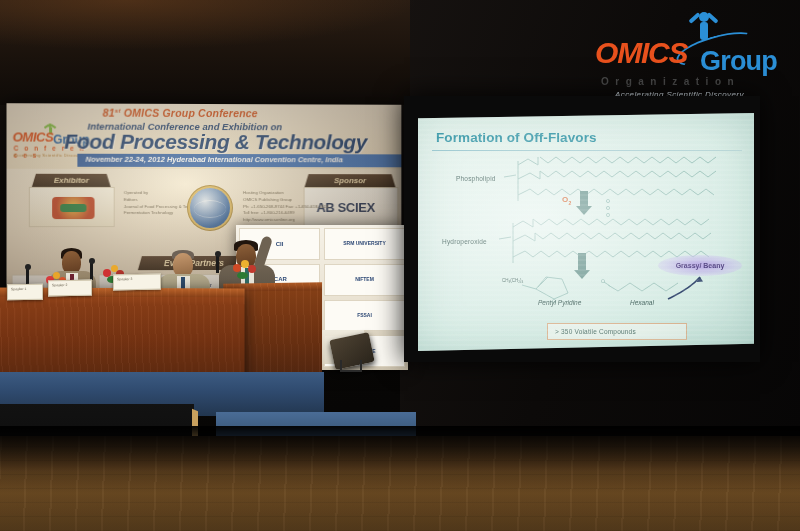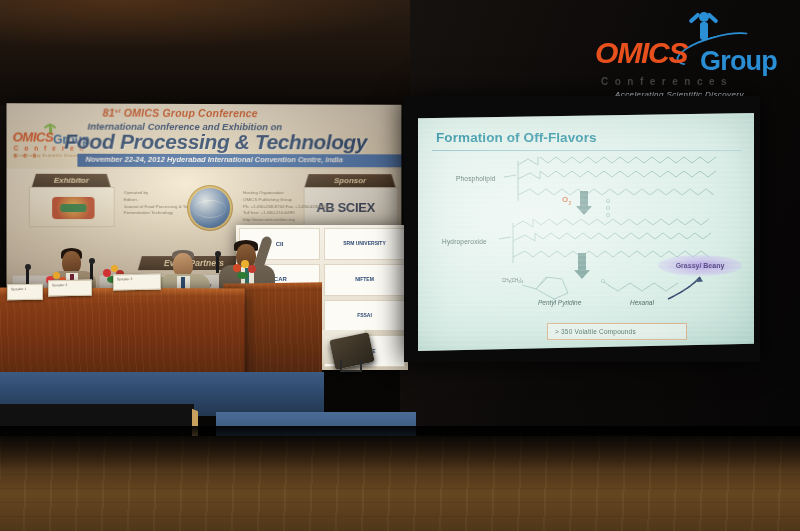--- a/index.html
+++ b/index.html
@@ -322,21 +322,21 @@
   <div class="wm">
     <div class="wm-swoosh"></div>
     <div class="wm-person">
       <div class="h"></div>
         <div class="b"></div>
         <div class="a1"></div>
         <div class="a2"></div>
     </div>
     <div class="wm-omics">OMICS</div>
     <div class="wm-group">Group</div>
-    <div class="wm-conf">Conferences</div>
+    <div class="wm-conf">Organization</div>
     <div class="wm-tag">Accelerating Scientific Discovery</div>
   </div>
 
   <div class="banner">
     <div class="ban-top"></div>
 
     <div class="ban-logo">
       <div class="person">
         <div class="head"></div>
           <div class="body"></div>

